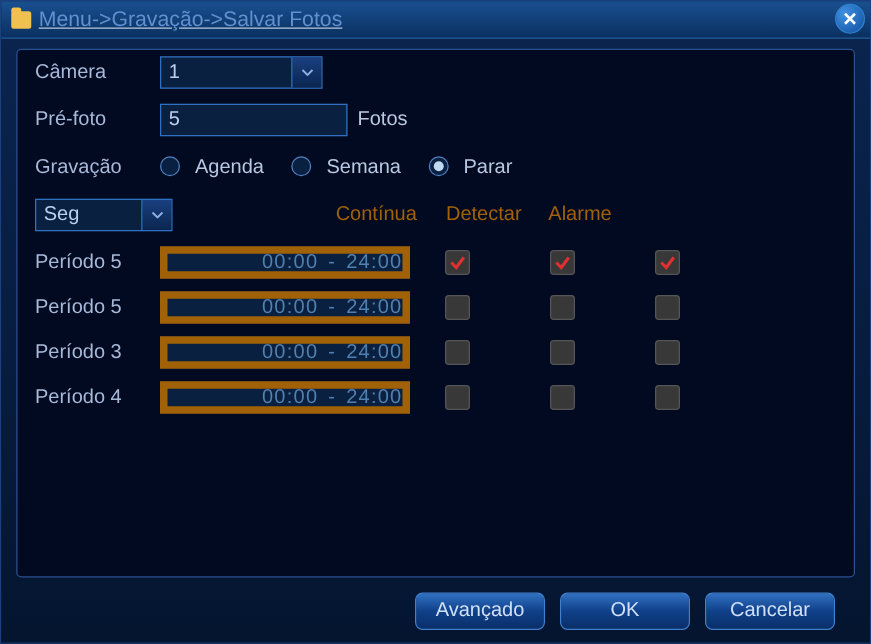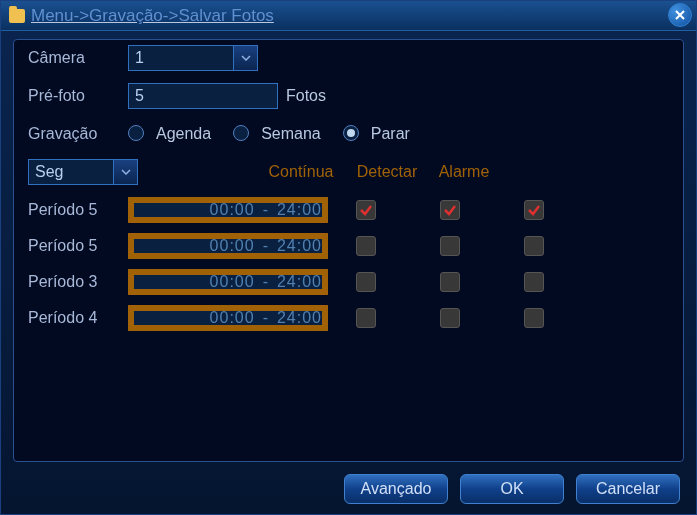--- a/index.html
+++ b/index.html
@@ -167,21 +167,21 @@
       display: flex;
       align-items: center;
       justify-content: center;
       cursor: pointer;
     }
     .checkbox.checked svg { display: block; }
     .checkbox svg { display: none; width: 16px; height: 16px; }
     .button-bar {
       position: absolute;
       bottom: 10px;
-      right: 16px;
+      right: 28px;
       display: flex;
       gap: 12px;
     }
     .btn {
       min-width: 104px;
       height: 30px;
       background: linear-gradient(180deg, #3070c0 0%, #10408a 50%, #0a2f68 100%);
       border: 1px solid #4080d0;
       border-radius: 6px;
       color: #d0e0f8;

